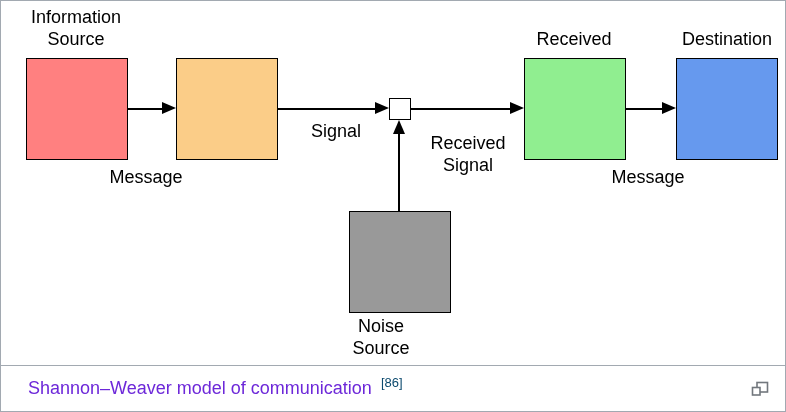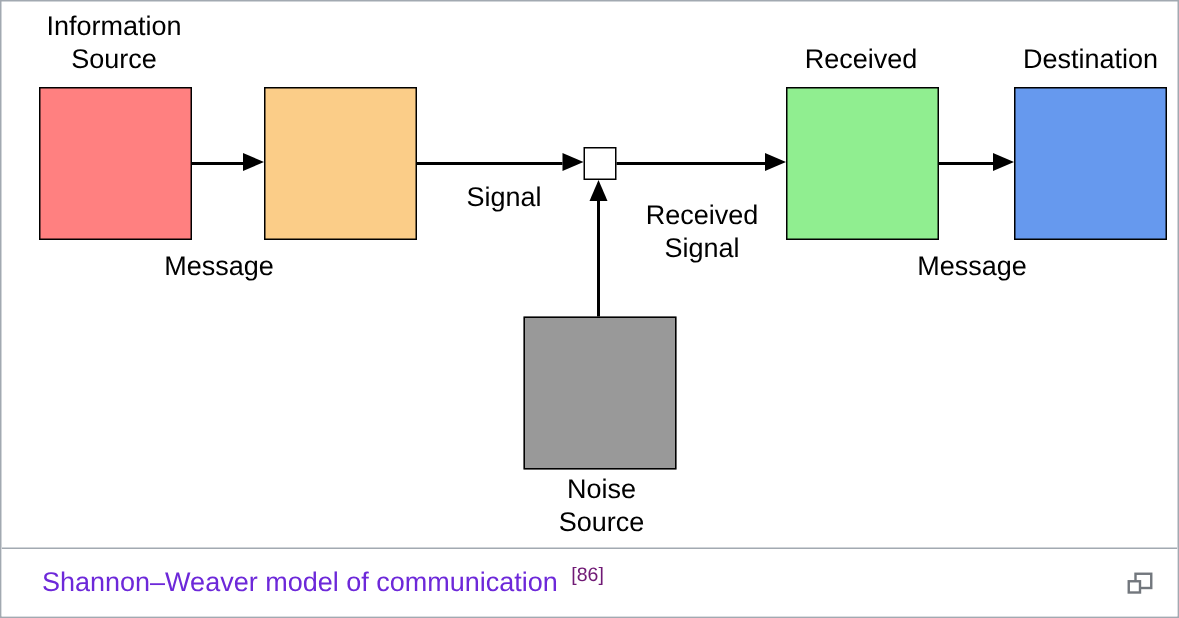--- a/index.html
+++ b/index.html
@@ -21,21 +21,21 @@
 <body>
 
 <div class="figure">
 
   <div class="diagram">
 
     <div class="nlabel" style="left:0px;top:5px;width:150px;">Information
 Source</div>
     <div class="nlabel" style="left:498px;top:27px;width:150px;">Received</div>
     <div class="nlabel" style="left:646px;top:27px;width:160px;">Destination</div>
-    <div class="nlabel" style="left:348px;top:314px;width:104px;">Noise
+    <div class="nlabel" style="left:328px;top:314px;width:104px;">Noise
 Source</div>
 
     <div class="box" style="left: 25px; top: 57px; background-color: rgb(255, 128, 128);"></div>
     <div class="box" style="left: 175px; top: 57px; background-color: rgb(251, 205, 136);"></div>
     <div class="box" style="left: 523px; top: 57px; background-color: rgb(144, 238, 144);"></div>
     <div class="box" style="left: 675px; top: 57px; background-color: rgb(102, 153, 238);"></div>
     <div class="box" style="left: 348px; top: 210px; background-color: rgb(153, 153, 153);"></div>
 
     <div class="junction" style="left: 388px; top: 97px; background-color: rgb(255, 255, 255);"></div>
 
@@ -58,21 +58,21 @@
     <div class="elabel" style="left:290px;top:119px;width:90px;">Signal</div>
     <div class="elabel" style="left:412px;top:131px;width:110px;">Received
 Signal</div>
     <div class="elabel" style="left:587px;top:165px;width:120px;">Message</div>
 
   </div>
 
   <div class="caption-bar">
     <div class="caption-text">
       <span style="color: #6d28d9;">Shannon–Weaver model of communication</span>
-      <sup class="ref" style="color: #701a75;">[86]</sup>
+      <sup class="ref" style="color: #0c4a6e;">[86]</sup>
     </div>
     <span class="expand">
       <svg width="18" height="16" viewBox="0 0 18 16" aria-hidden="true">
         <rect x="6" y="1.5" width="10.5" height="9.5" fill="none" stroke="#72777d" stroke-width="1.6"></rect>
         <rect x="1.5" y="6.5" width="7.5" height="7.5" fill="#ffffff" stroke="#72777d" stroke-width="1.6"></rect>
       </svg>
     </span>
   </div>
 
 </div>

